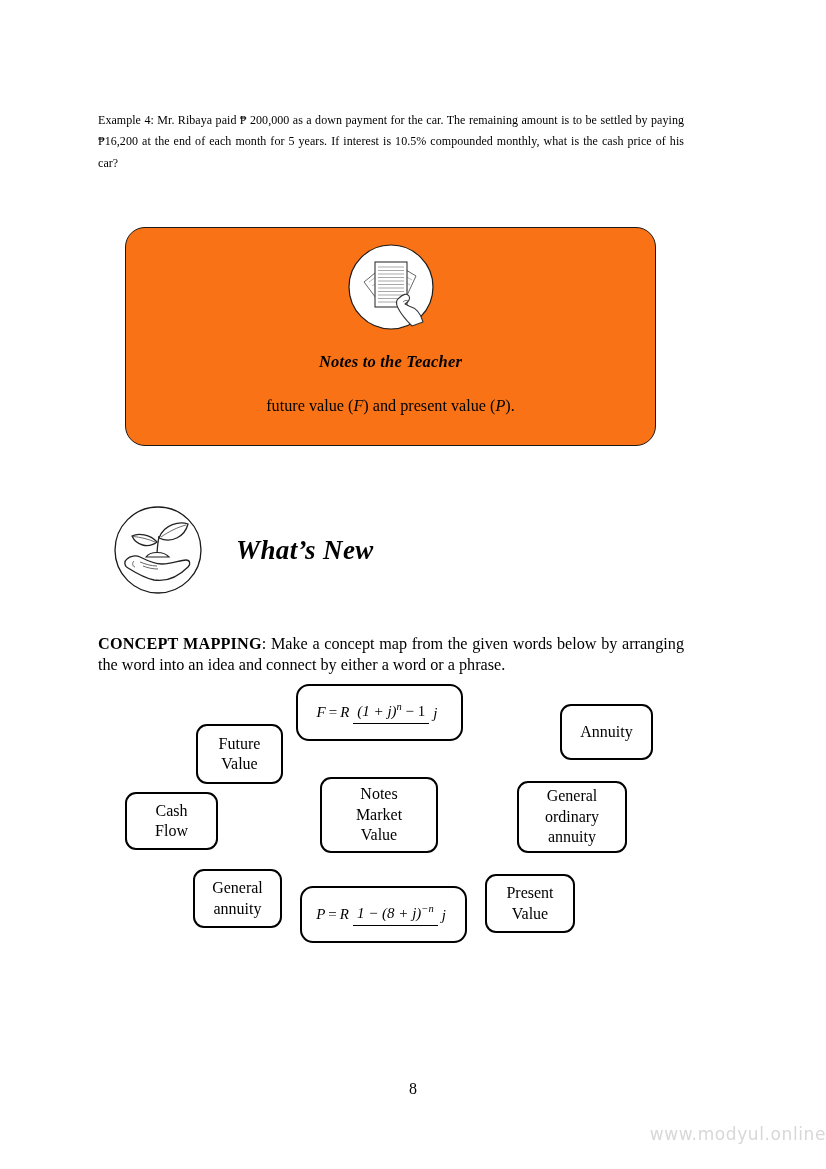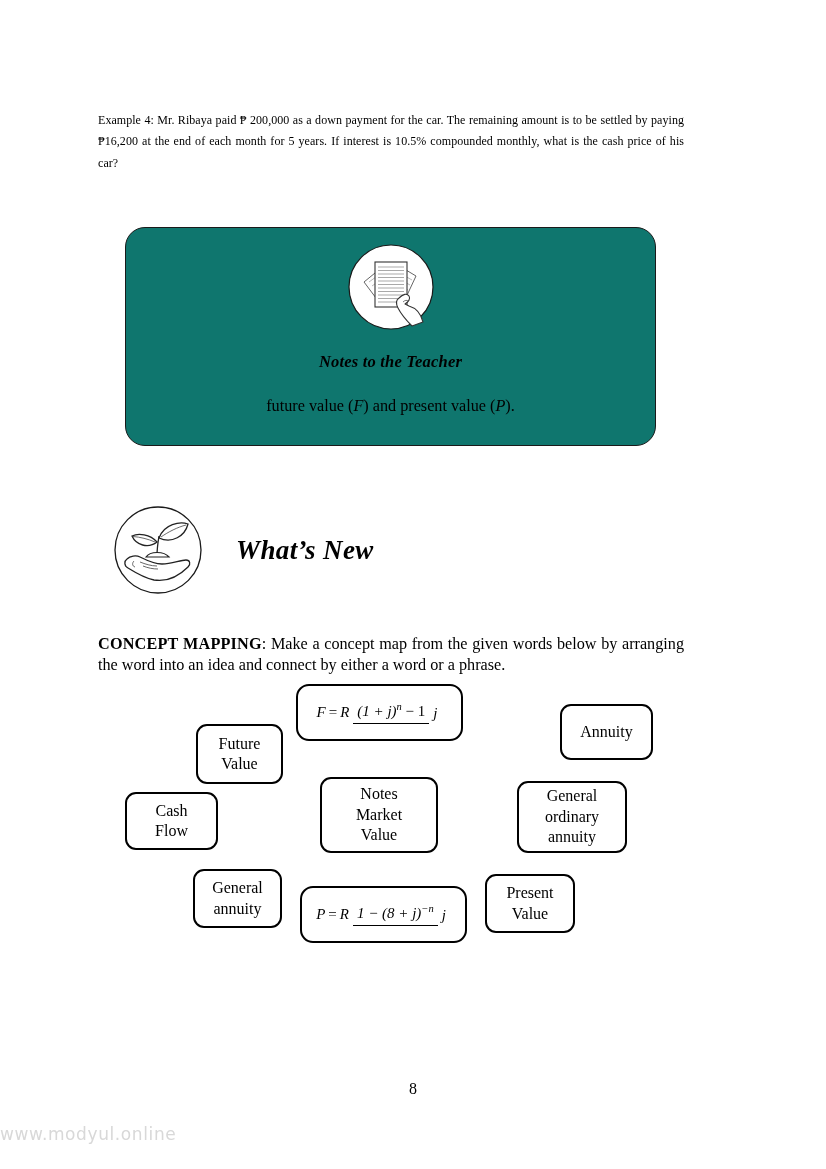--- a/index.html
+++ b/index.html
@@ -37,21 +37,21 @@
   
   .notes-box {
     position: absolute;
     left: 125px;
     top: 227px;
     width: 531px;
     height: 219px;
     box-sizing: border-box;
     border: 1.2px solid #1a1a1a;
     border-radius: 20px;
-    background: #0f766e;
+    background: #f97316;
   }
   .notes-icon-wrap {
     position: absolute;
     left: 50%;
     top: 14px;
     transform: translateX(-50%);
     width: 90px;
     height: 90px;
   }
   .notes-title {
@@ -189,21 +189,21 @@
     right: 0;
     top: 1080px;
     text-align: center;
     font-size: 16px;
   }
   .watermark {
     position: absolute;
     left: 0;
     right: 0;
     top: 1124px;
-    text-align: left;
+    text-align: right;
     font-family: "DejaVu Sans", "Liberation Sans", sans-serif;
     font-size: 17px;
     letter-spacing: 0.6px;
     color: #d8d8d8;
   }
 </style>
 </head>
 <body>
 
 <div id="page">

